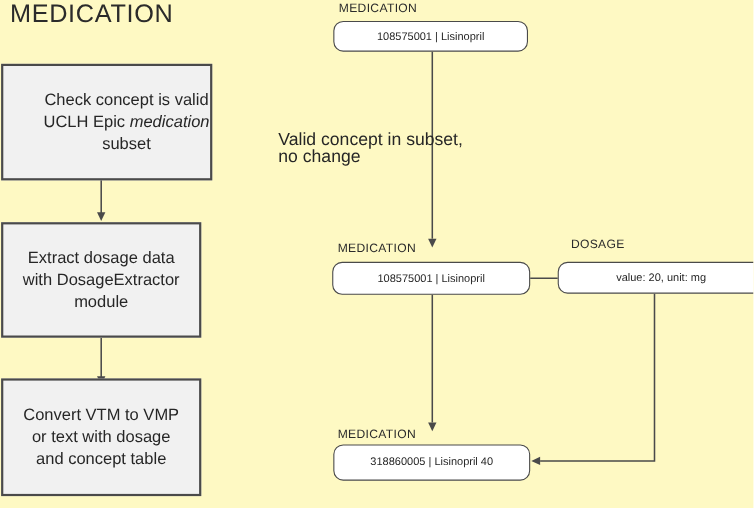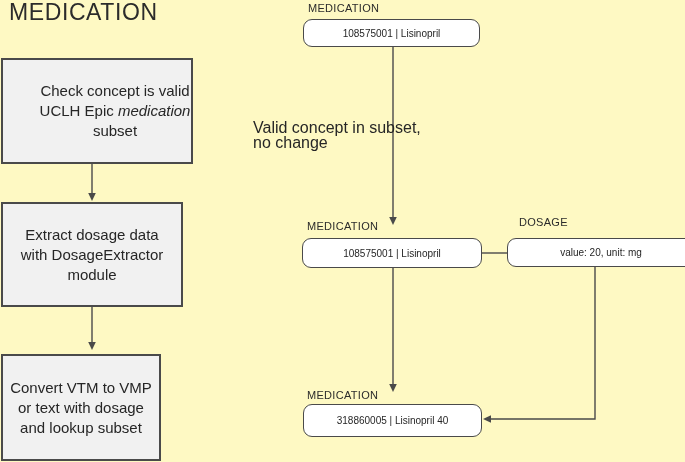--- a/index.html
+++ b/index.html
@@ -21,21 +21,21 @@
     color:#2b2b2b;white-space:nowrap;
   }
   .pbox{
     position:absolute;box-sizing:border-box;
     background:#f1f1f1;border:2px solid #4a4a4a;
     display:flex;align-items:center;justify-content:center;
     text-align:center;font-size:15px;line-height:20px;color:#262626;
   }
   #box1{left:1px;top:58px;width:192px;height:106px;padding-left:36px;}
   #box2{left:1px;top:202px;width:182px;height:105px;justify-content:center;}
-  #box3{left:1px;top:354px;width:160px;height:107px;}
+  #box3{left:1px;top:344px;width:182px;height:107px;}
   .tag{
     position:absolute;font-size:11px;line-height:11px;
     letter-spacing:0.3px;color:#2b2b2b;white-space:nowrap;
   }
   #tag-med-top{left:308px;top:3px;}
   #tag-med-mid{left:307px;top:221px;}
   #tag-dosage{left:519px;top:217px;}
   #tag-med-bottom{left:307px;top:390px;}
   .rbox{
     position:absolute;box-sizing:border-box;
@@ -102,21 +102,21 @@
       <span>Extract dosage data</span><br>
       <span>with DosageExtractor</span><br>
       <span>module</span>
     </div>
   </div>
 
   <div class="pbox" id="box3">
     <div>
       <span>Convert VTM to VMP</span><br>
       <span>or text with dosage</span><br>
-      <span>and lookup subset</span>
+      <span>and concept table</span>
     </div>
   </div>
 
   <div class="tag" id="tag-med-top">MEDICATION</div>
   <div class="rbox" id="rbox-med-top">
     <span>108575001 | Lisinopril</span>
   </div>
 
   <div class="annotation">
     <span>Valid concept in subset,</span><br>

